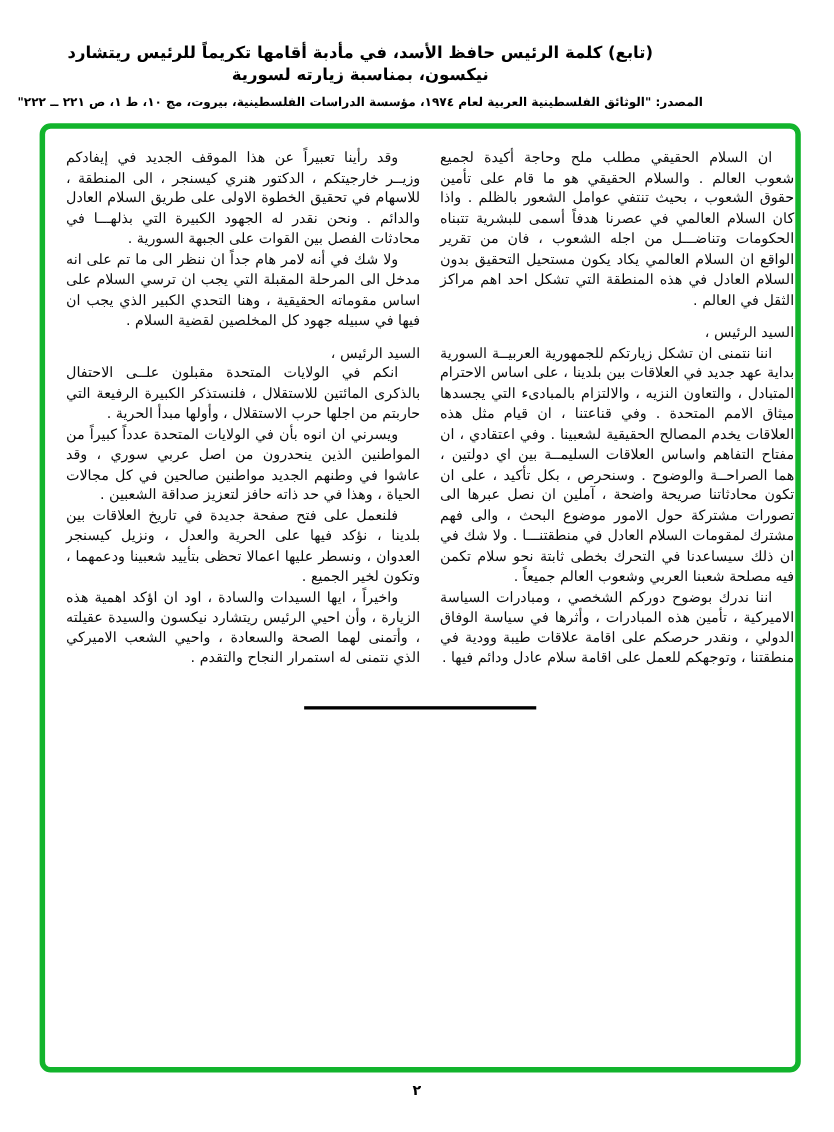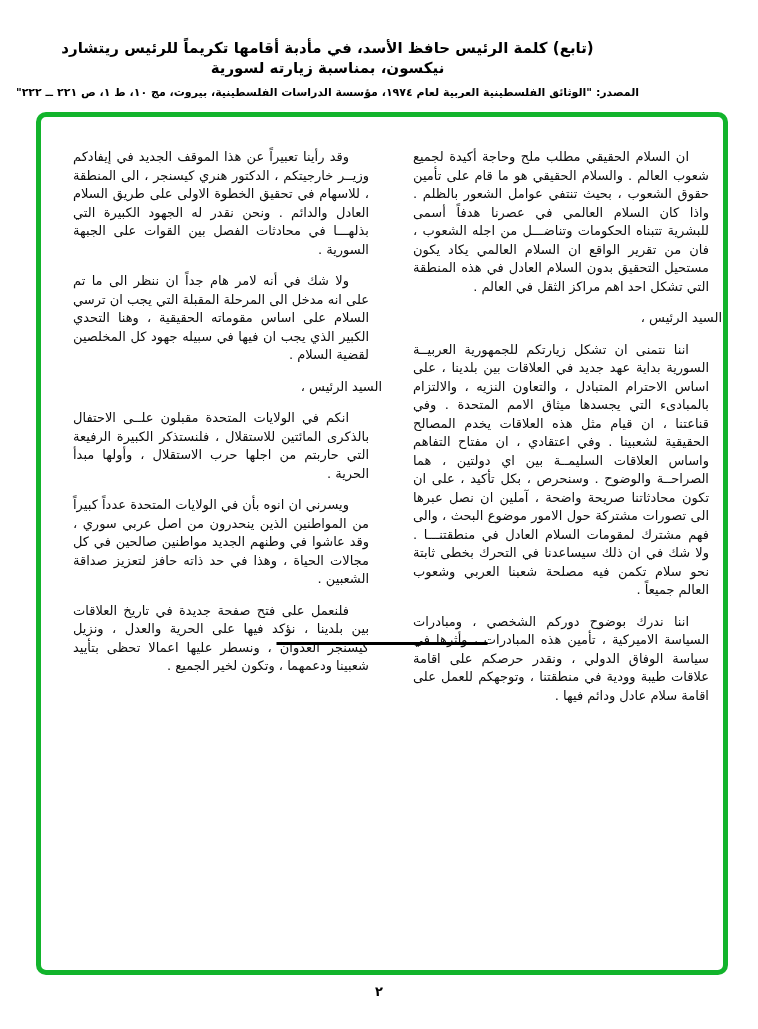--- a/index.html
+++ b/index.html
@@ -23,21 +23,21 @@
     box-sizing:border-box;border:5px solid #12b42c;border-radius:10px;
     background:#ffffff;
   }
   .col{
     position:absolute;top:18px;width:322px;
     direction:rtl;text-align:justify;
     font-size:13px;line-height:18.5px;color:#0d0d0d;
   }
   .col-right{right:1px;}
   .col-left{left:19px;}
-  .para{margin:13px;text-indent:20px;}
+  .para{margin:0;text-indent:20px;}
   .salutation{margin:11px 0 0 0;text-indent:0;}
   .end-rule{
     position:absolute;top:525px;left:50%;transform:translateX(-50%);
     width:211px;height:3px;background:#000000;
   }
   .page-number{
     position:absolute;top:984px;left:0;width:758px;text-align:center;
     font-size:13px;font-weight:bold;color:#000000;
   }
 </style>
@@ -60,20 +60,21 @@
       <p class="para">اننا ندرك بوضوح دوركم الشخصي ، ومبادرات السياسة الاميركية ، تأمين هذه المبادرات ، وأثرها في سياسة الوفاق الدولي ، ونقدر حرصكم على اقامة علاقات طيبة وودية في منطقتنا ، وتوجهكم للعمل على اقامة سلام عادل ودائم فيها .</p>
     </div>
 
     <div class="col col-left">
       <p class="para">وقد رأينا تعبيراً عن هذا الموقف الجديد في إيفادكم وزيــر خارجيتكم ، الدكتور هنري كيسنجر ، الى المنطقة ، للاسهام في تحقيق الخطوة الاولى على طريق السلام العادل والدائم . ونحن نقدر له الجهود الكبيرة التي بذلهـــا في محادثات الفصل بين القوات على الجبهة السورية .</p>
       <p class="para">ولا شك في أنه لامر هام جداً ان ننظر الى ما تم على انه مدخل الى المرحلة المقبلة التي يجب ان ترسي السلام على اساس مقوماته الحقيقية ، وهنا التحدي الكبير الذي يجب ان فيها في سبيله جهود كل المخلصين لقضية السلام .</p>
       <p class="salutation">السيد الرئيس ،</p>
       <p class="para">انكم في الولايات المتحدة مقبلون علــى الاحتفال بالذكرى المائتين للاستقلال ، فلنستذكر الكبيرة الرفيعة التي حاربتم من اجلها حرب الاستقلال ، وأولها مبدأ الحرية .</p>
       <p class="para">ويسرني ان انوه بأن في الولايات المتحدة عدداً كبيراً من المواطنين الذين ينحدرون من اصل عربي سوري ، وقد عاشوا في وطنهم الجديد مواطنين صالحين في كل مجالات الحياة ، وهذا في حد ذاته حافز لتعزيز صداقة الشعبين .</p>
       <p class="para">فلنعمل على فتح صفحة جديدة في تاريخ العلاقات بين بلدينا ، نؤكد فيها على الحرية والعدل ، ونزيل كيسنجر العدوان ، ونسطر عليها اعمالا تحظى بتأييد شعبينا ودعمهما ، وتكون لخير الجميع .</p>
+      <p class="para">واخيراً ، ايها السيدات والسادة ، اود ان اؤكد اهمية هذه الزيارة ، وأن احيي الرئيس ريتشارد نيكسون والسيدة عقيلته ، وأتمنى لهما الصحة والسعادة ، واحيي الشعب الاميركي الذي نتمنى له استمرار النجاح والتقدم .</p>
     </div>
 
     <div class="end-rule"></div>
   </div>
 
   <div class="page-number">٢</div>
 
 </div>
 
 </body></html>

